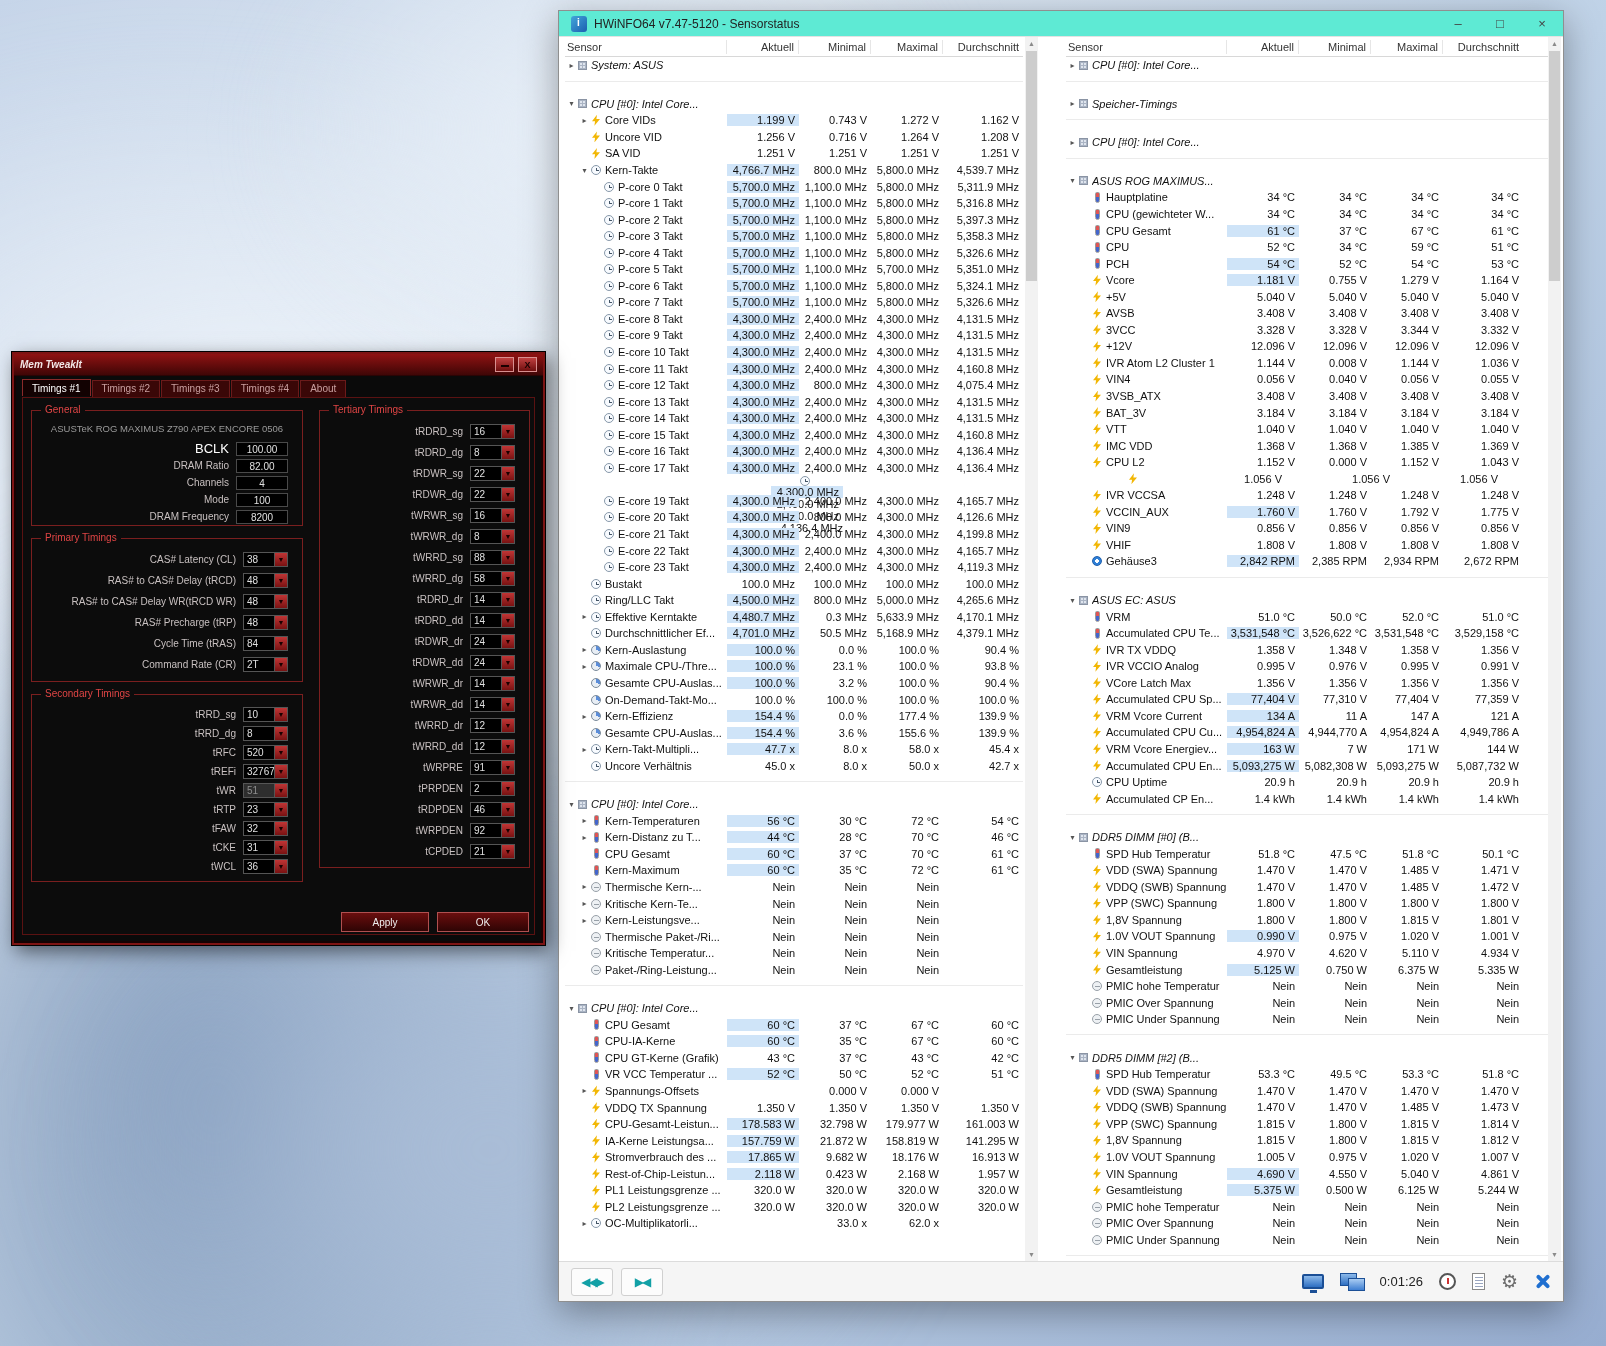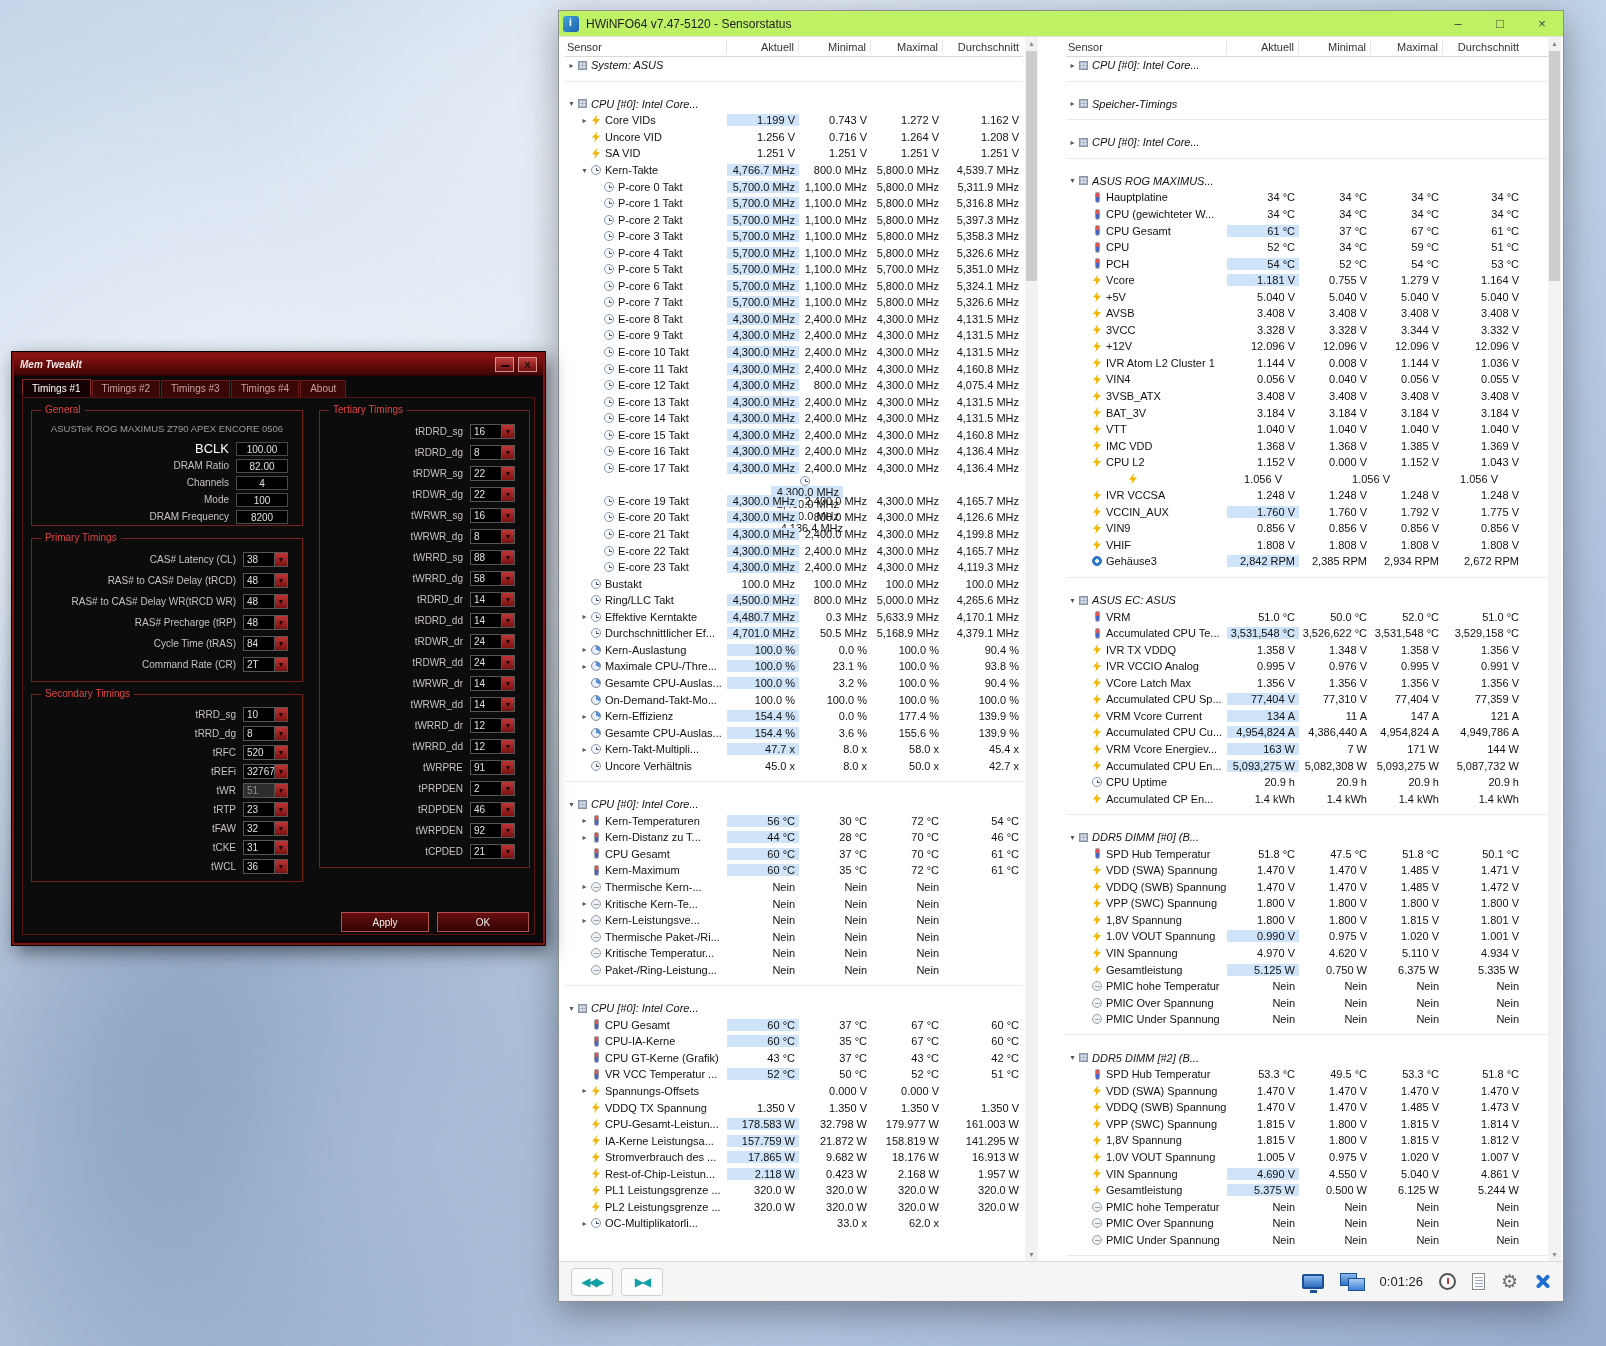--- a/index.html
+++ b/index.html
@@ -7,21 +7,21 @@
   
   #wallpaper{position:absolute;inset:0;background:linear-gradient(135deg,#c6d5e9 0%,#dde7f2 28%,#bfd2e7 55%,#97add0 100%);overflow:hidden;}
   .wps{position:absolute;border-radius:50%;filter:blur(48px);}
   .wps.s1{width:1300px;height:900px;left:-350px;top:60px;background:radial-gradient(closest-side,#f0f5fb,rgba(240,245,251,0));transform:rotate(18deg);}
   .wps.s2{width:950px;height:1250px;left:-260px;top:480px;background:radial-gradient(closest-side,#8099ba,rgba(128,153,186,0));}
   .wps.s3{width:860px;height:640px;left:60px;top:830px;background:radial-gradient(closest-side,#aabdd7,rgba(170,189,215,0));}
   .wps.s4{width:700px;height:500px;left:260px;top:-120px;background:radial-gradient(closest-side,#e9f0f8,rgba(233,240,248,0));}
 
   
   .hw{position:absolute;left:558px;top:10px;width:1006px;height:1292px;background:#fff;border:1px solid #8f8f8f;box-shadow:0 10px 34px rgba(0,0,0,.35);z-index:20;}
-  .hw-title{height:26px;display:flex;align-items:center;background:#bef264;border-bottom:1px solid #e3e3e3;padding-left:4px;}
+  .hw-title{height:26px;display:flex;align-items:center;background:#5eead4;border-bottom:1px solid #e3e3e3;padding-left:12px;}
   .hw-ico{width:16px;height:16px;border-radius:3px;background:linear-gradient(135deg,#43a6da,#1b5fb0);margin-right:7px;position:relative;flex:none;}
   .hw-ico::after{content:"i";color:#fff;font-size:10px;font-weight:bold;position:absolute;left:6px;top:1px;}
   .hw-title-text{flex:1;font-size:12px;color:#222;white-space:nowrap;overflow:hidden;}
   .cap{width:42px;height:26px;line-height:25px;text-align:center;color:#444;font-size:13px;flex:none;}
   .hw-content{position:absolute;left:0;top:26px;right:0;bottom:40px;background:#fff;overflow:hidden;}
   .panel{position:absolute;top:0;bottom:0;padding-left:4px;overflow:hidden;}
   #panelL{left:2px;width:462px;}
   #panelR{left:503px;width:489px;}
   .vscroll{position:absolute;top:0;bottom:0;width:13px;background:#f2f2f2;}
   #sbL{left:466px;}
@@ -1036,21 +1036,21 @@
           <span class="val a hl">134 A</span>
           <span class="val mi">11 A</span>
           <span class="val ma">147 A</span>
           <span class="val du">121 A</span>
         </div>
         <div class="srow" style="padding-right: 28px; padding-left: 13px;">
           <span class="tw"></span>
           <span class="sic volt"></span>
           <span class="lbl">Accumulated CPU Cu...</span>
           <span class="val a hl">4,954,824 A</span>
-          <span class="val mi">4,386,440 A</span>
+          <span class="val mi">4,944,770 A</span>
           <span class="val ma">4,954,824 A</span>
           <span class="val du">4,949,786 A</span>
         </div>
         <div class="srow" style="padding-right: 28px; padding-left: 13px;">
           <span class="tw"></span>
           <span class="sic volt"></span>
           <span class="lbl">VRM Vcore Energiev...</span>
           <span class="val a hl">163 W</span>
           <span class="val mi">7 W</span>
           <span class="val ma">171 W</span>

